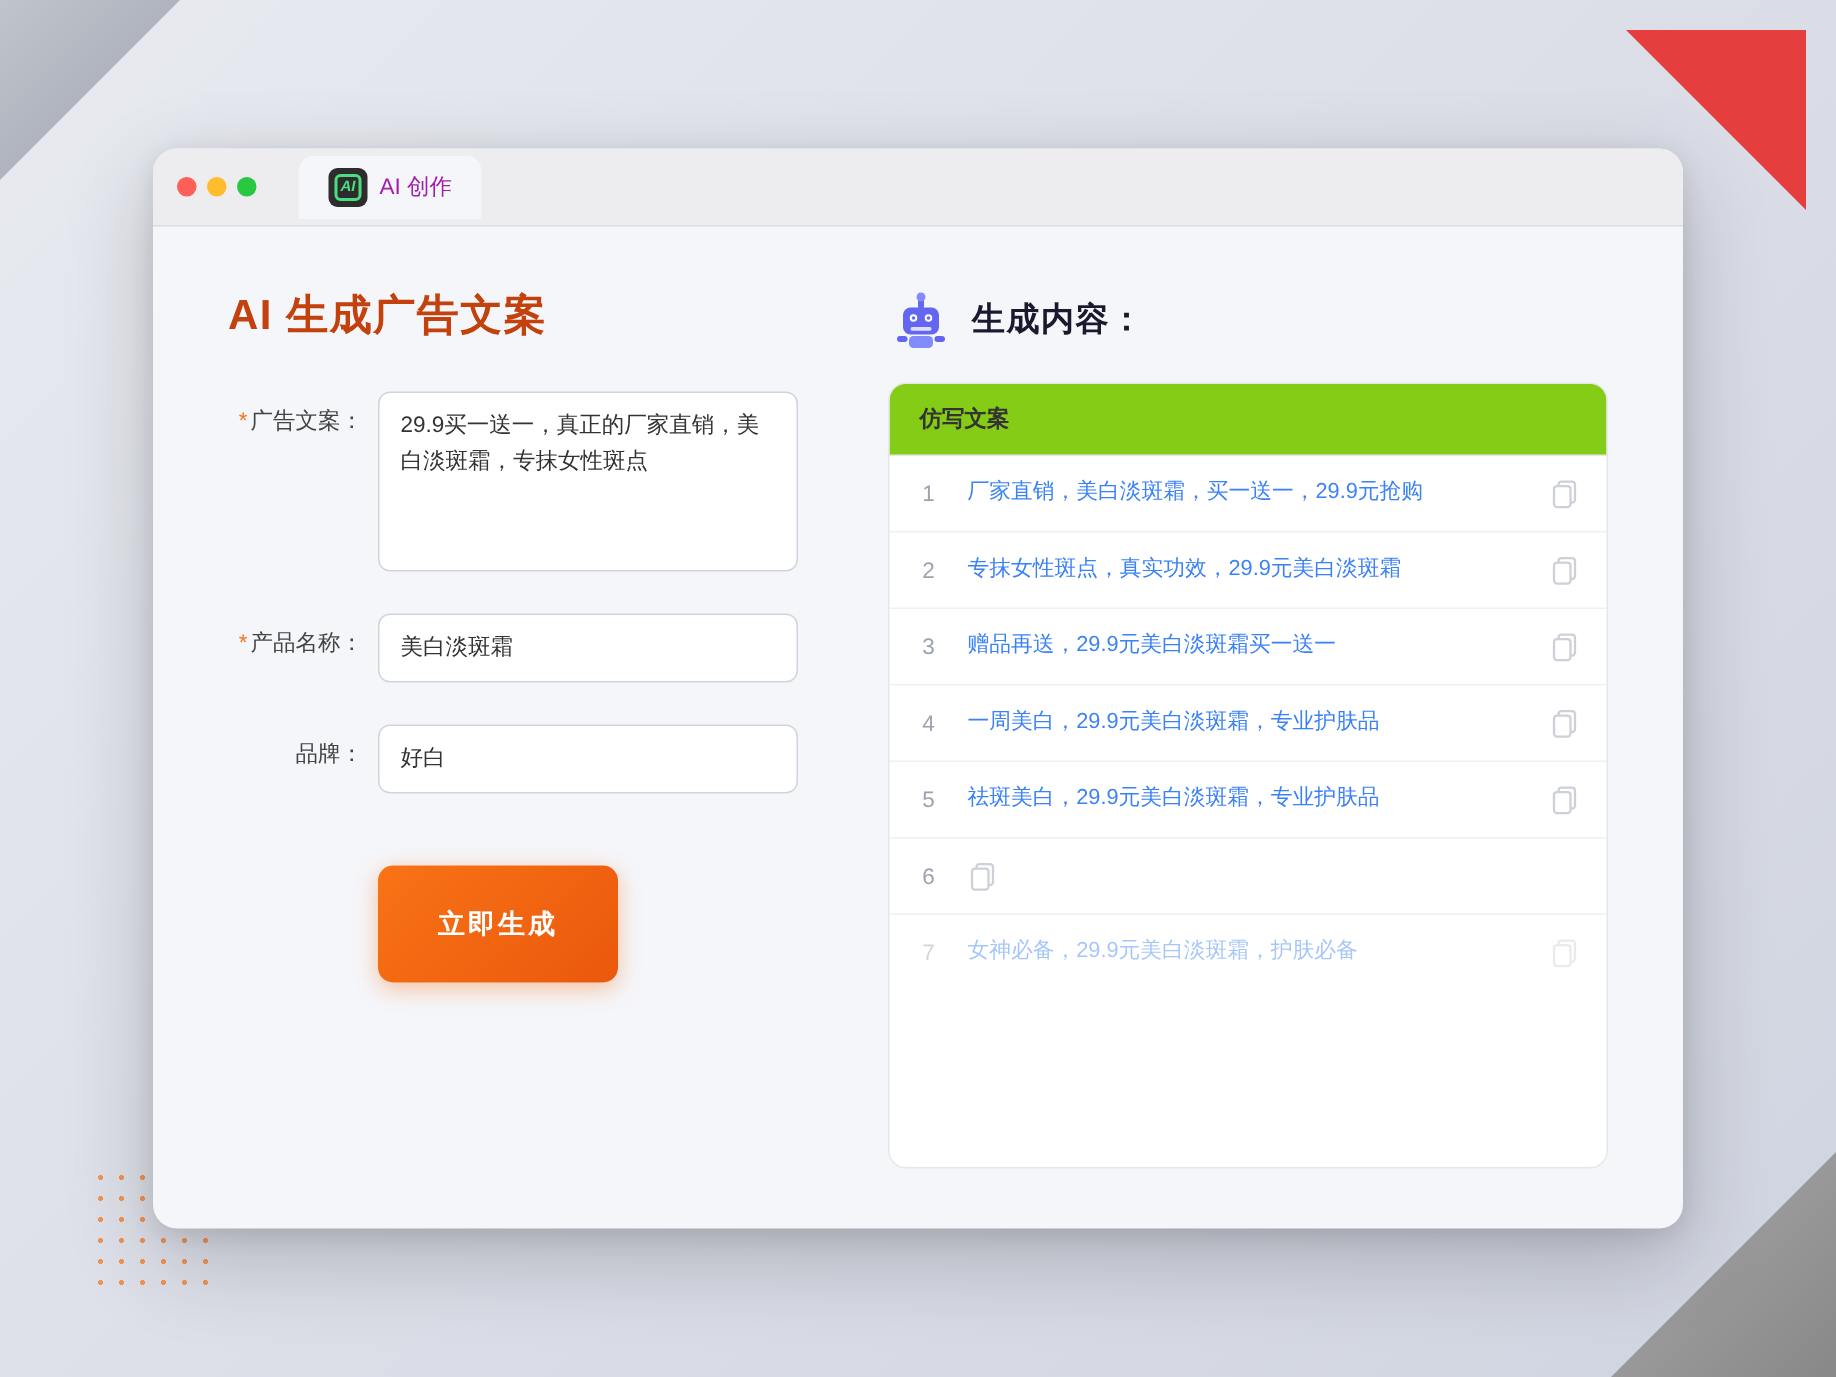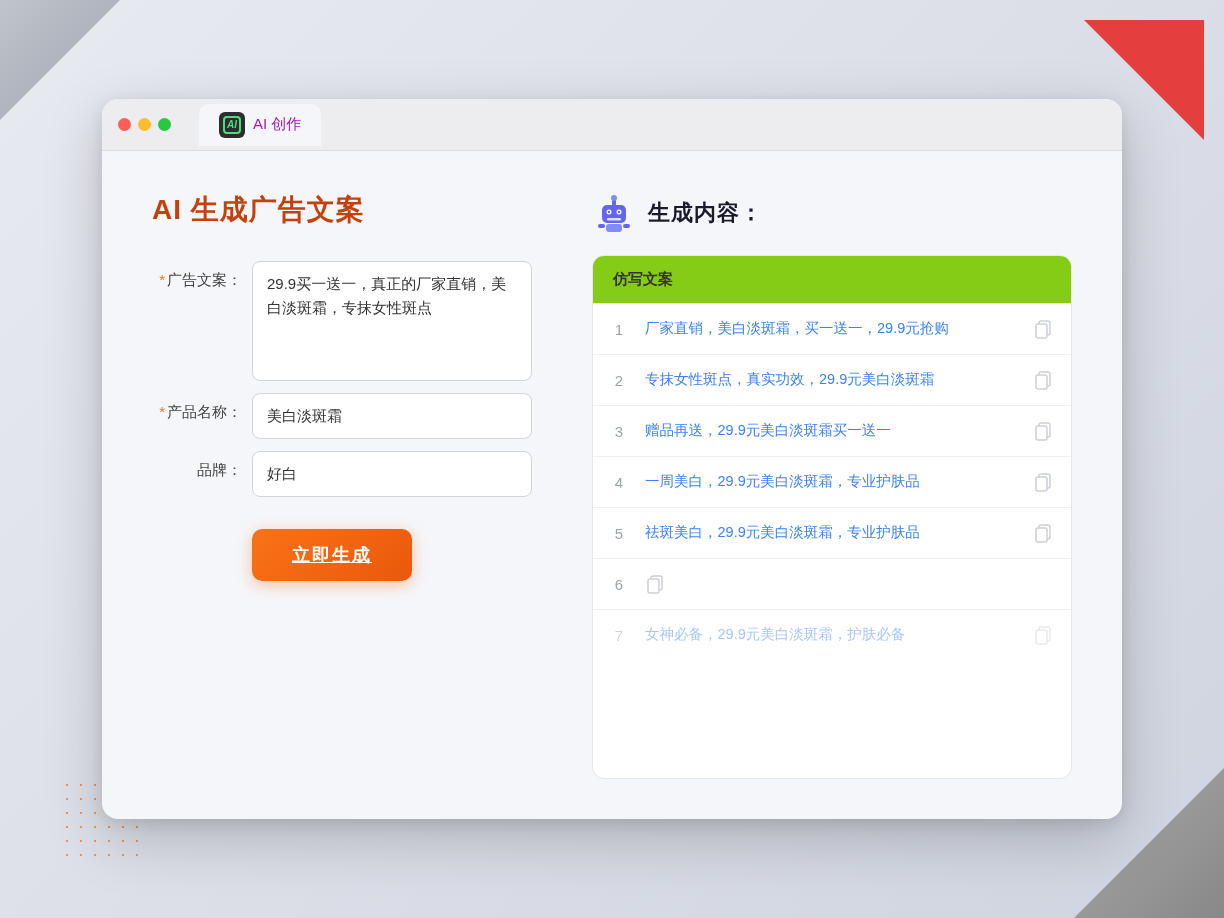--- a/index.html
+++ b/index.html
@@ -148,21 +148,21 @@
       font-size: 28px;
       font-weight: 700;
       color: #c2410c;
       margin-bottom: 32px;
       letter-spacing: 1px;
     }
 
     .form-group {
       display: flex;
       align-items: flex-start;
-      margin-bottom: 12px;
+      margin-bottom: 28px;
       gap: 10px;
     }
 
     .form-label {
       font-size: 15px;
       color: #444;
       white-space: nowrap;
       padding-top: 10px;
       min-width: 90px;
       text-align: right;
@@ -191,28 +191,27 @@
       height: 120px;
     }
 
     .generate-btn {
       margin-top: 20px;
       margin-left: 100px;
       background: linear-gradient(135deg, #f97316, #ea580c);
       color: #fff;
       border: none;
       border-radius: 10px;
-      padding: 14px 40px;
+      padding: 27px 40px;
       font-size: 18px;
       font-weight: 600;
       cursor: pointer;
       letter-spacing: 2px;
       font-family: inherit;
       box-shadow: 0 4px 15px rgba(249,115,22,0.4);
-      text-decoration: underline;
     }
 
     
     .right-panel {
       flex: 1;
       display: flex;
       flex-direction: column;
     }
 
     .result-header {

